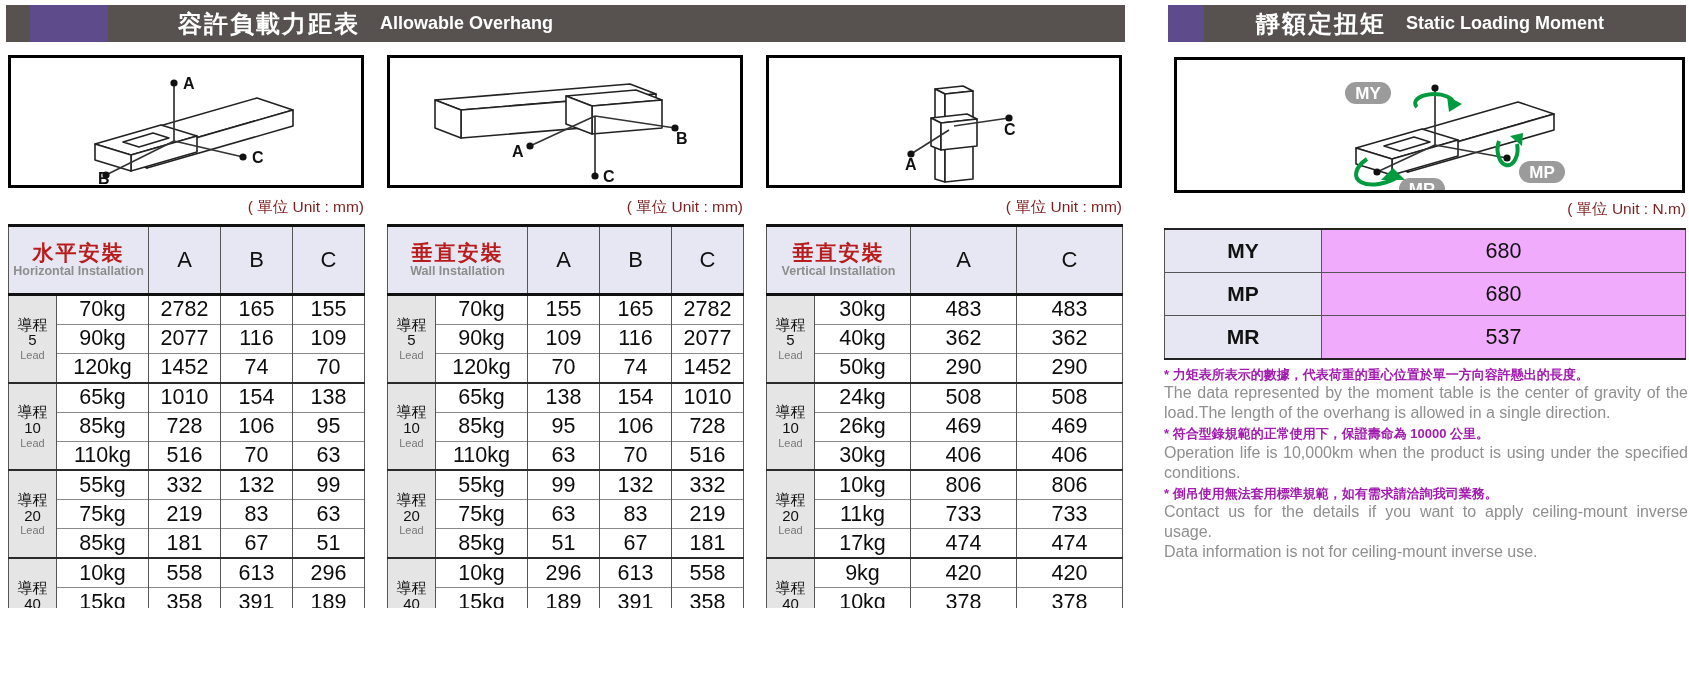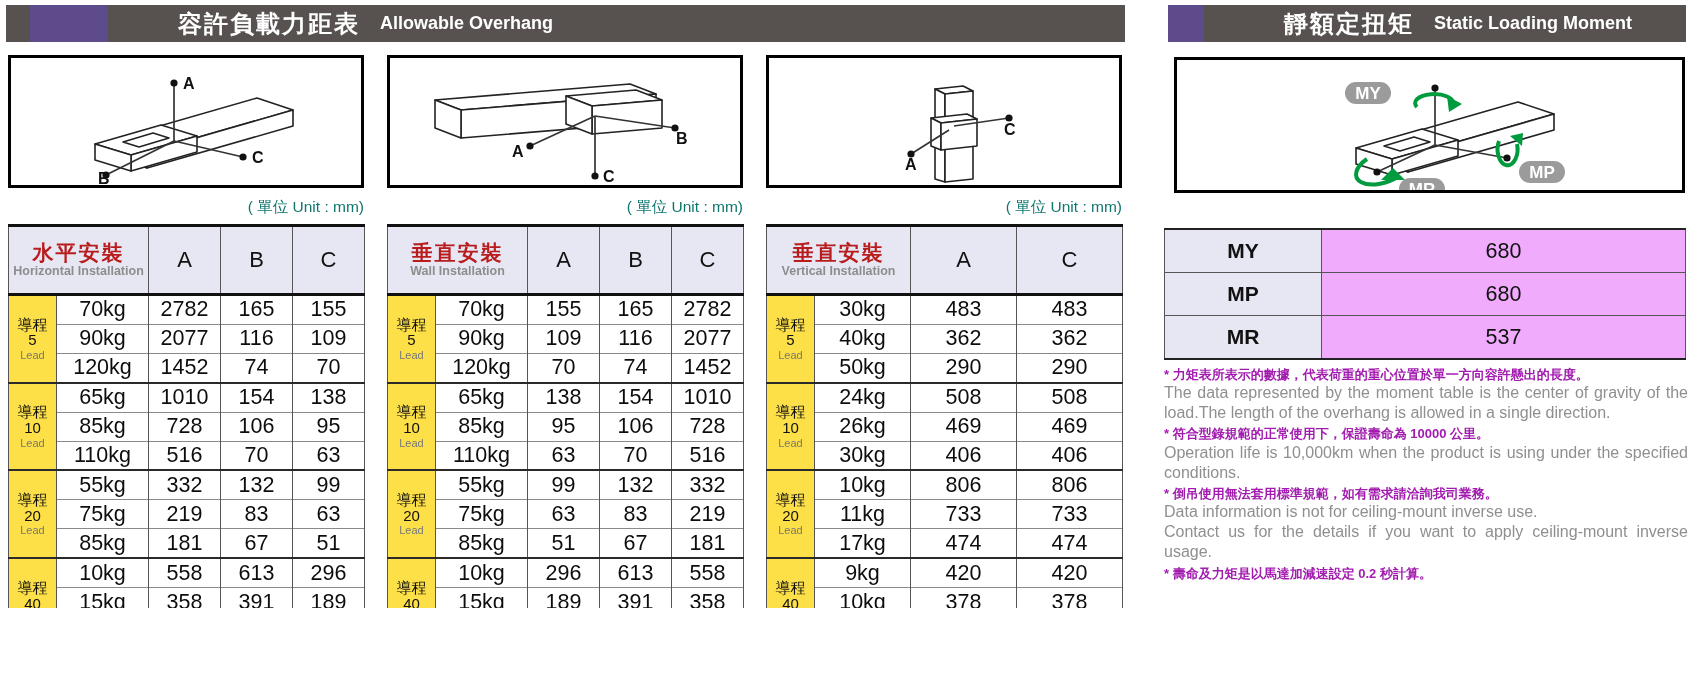--- a/index.html
+++ b/index.html
@@ -9,49 +9,49 @@
   
   .bar{position:absolute;top:5px;height:37px;background:#575250;display:flex;align-items:center;}
   .bar .sq{position:absolute;top:0;height:100%;background:#5d4b8c;}
   .bar .tzh{font-size:24px;font-weight:bold;color:#fff;letter-spacing:2px;white-space:nowrap;}
   .bar .ten{font-size:18px;font-weight:bold;color:#fff;margin-left:20px;white-space:nowrap;}
   .bar-left{left:6px;width:1119px;}
   .bar-left .sq{left:24px;width:78px;}
   .bar-left .tzh{margin-left:172px;}
   .bar-right{left:1168px;width:518px;}
   .bar-right .sq{left:0;width:36px;}
-  .bar-right .tzh{margin-left:116px;}
+  .bar-right .tzh{margin-left:88px;}
 
   
   .dbox{position:absolute;top:55px;height:133px;border:3px solid #000;background:#fff;box-sizing:border-box;}
   .dbox svg{display:block;width:100%;height:100%;}
   .dbox-right{top:57px;height:136px;}
   .iso{fill:#fff;stroke:#222;stroke-width:1.6;stroke-linejoin:round;}
   .ptline{stroke:#333;stroke-width:1.7;}
   .ptdot{fill:#111;}
   .ptlabel{font-family:"Liberation Sans",sans-serif;font-size:16px;font-weight:bold;fill:#111;}
   .grn{fill:none;stroke:#009b3e;stroke-width:4;}
   .grnhead{fill:#009b3e;stroke:none;}
   .pill{fill:#9b9b9b;stroke:none;}
   .pill-text{font-family:"Liberation Sans",sans-serif;font-size:17px;font-weight:bold;fill:#fff;text-anchor:middle;}
 
   
-  .unit{position:absolute;font-size:15.5px;color:#0f766e;text-align:right;white-space:nowrap;}
+  .unit{position:absolute;font-size:15.5px;color:#7f1d1d;text-align:right;white-space:nowrap;}
 
   
   .tslot{position:absolute;top:224px;width:356px;height:424px;}
   table.ao{border-collapse:collapse;table-layout:fixed;width:356px;height:424px;
            border:1px solid #444;border-top:3px solid #111;border-bottom:3px solid #111;}
   table.ao th,table.ao td{border-left:1px solid #555;border-right:1px solid #555;
            padding:0;text-align:center;vertical-align:middle;}
   table.ao thead th{background:#e7e7f3;border-bottom:3px solid #111;height:66px;}
   .tname-zh{font-size:21px;color:#b91c1c;letter-spacing:2px;line-height:1.05;}
   .tname-en{font-size:12.5px;color:#8d8d8d;line-height:1.1;margin-top:1px;}
   th.colh{font-size:22px;font-weight:normal;color:#111;}
-  th.lead-cell{background:#fde047;font-weight:normal;}
+  th.lead-cell{background:#e5e5e5;font-weight:normal;}
   .lead-zh{font-size:15px;color:#111;line-height:1.05;}
   .lead-num{font-size:15px;color:#111;line-height:1.1;}
   .lead-en{font-size:11px;color:#777;line-height:1.1;}
   td.wv,td.val{font-size:21.5px;color:#0d0d0d;background:#fff;}
   tr.gfirst td,tr.gfirst th{border-top:2px solid #2a2a2a;}
   tr.grow td{border-top:1px solid #8a8a8a;}
 
   
   .moment-wrap{position:absolute;left:1164px;top:228px;width:522px;}
   table.moment{border-collapse:collapse;table-layout:fixed;width:522px;
@@ -166,20 +166,21 @@
       <rect class="pill" x="342" y="101" width="46" height="22" rx="11"></rect>
       <text class="pill-text" x="365" y="118">MP</text>
       <rect class="pill" x="222" y="118" width="46" height="22" rx="11"></rect>
       <text class="pill-text" x="245" y="135">MR</text>
     </svg>
   </div>
 
   <div class="unit" style="left:8px;top:197px;width:356px;">( 單位 Unit : mm)</div>
   <div class="unit" style="left:387px;top:197px;width:356px;">( 單位 Unit : mm)</div>
   <div class="unit" style="left:766px;top:197px;width:356px;">( 單位 Unit : mm)</div>
+  <div class="unit" style="left:1164px;top:199px;width:522px;">( 單位 Unit : N.m)</div>
 
   <div class="tslot" id="ao-table-0" style="left:8px;">
       <table class="ao">
         <colgroup>
           <col style="width: 48px;">
           <col style="width: 92px;">
           <col style="width: 72px;">
           <col style="width: 72px;">
           <col style="width: 72px;">
         </colgroup>
@@ -527,18 +528,17 @@
       </tbody>
     </table>
   </div>
 
   <div class="notes" id="notes">
       <div class="note-zh">* 力矩表所表示的數據，代表荷重的重心位置於單一方向容許懸出的長度。</div>
       <div class="note-en">The data represented by the moment table is the center of gravity of the load.The length of the overhang is allowed in a single direction.</div>
       <div class="note-zh">* 符合型錄規範的正常使用下，保證壽命為 10000 公里。</div>
       <div class="note-en">Operation life is 10,000km when the product is using under the specified conditions.</div>
       <div class="note-zh">* 倒吊使用無法套用標準規範，如有需求請洽詢我司業務。</div>
+      <div class="note-en">Contact us for the details if you want to apply ceiling-mount inverse usage.</div>
       <div class="note-en">Data information is not for ceiling-mount inverse use.</div>
-      <div class="note-en">Contact us for the details if you want to apply ceiling-mount inverse usage.</div>
-      <div class="note-zh">* 壽命及力矩是以馬達加減速設定 0.2 秒計算。</div>
     </div>
 
 </div>
 
 </body></html>

